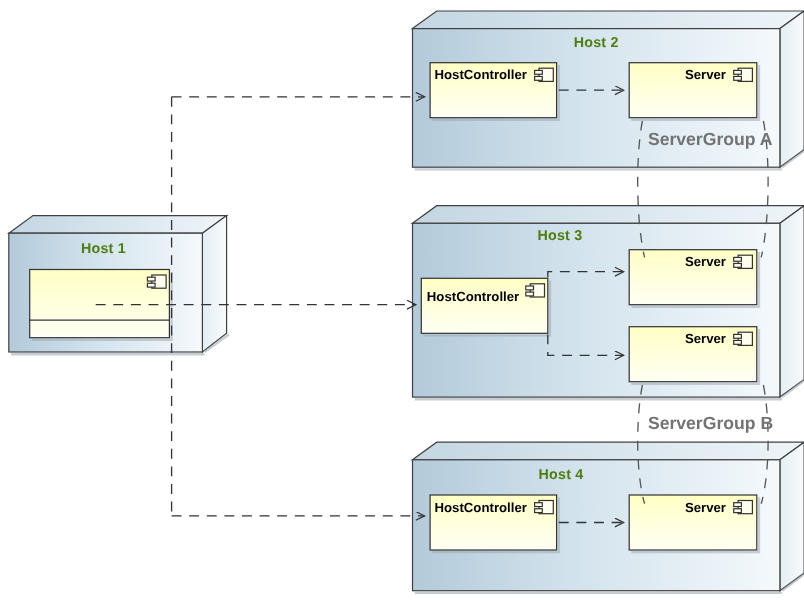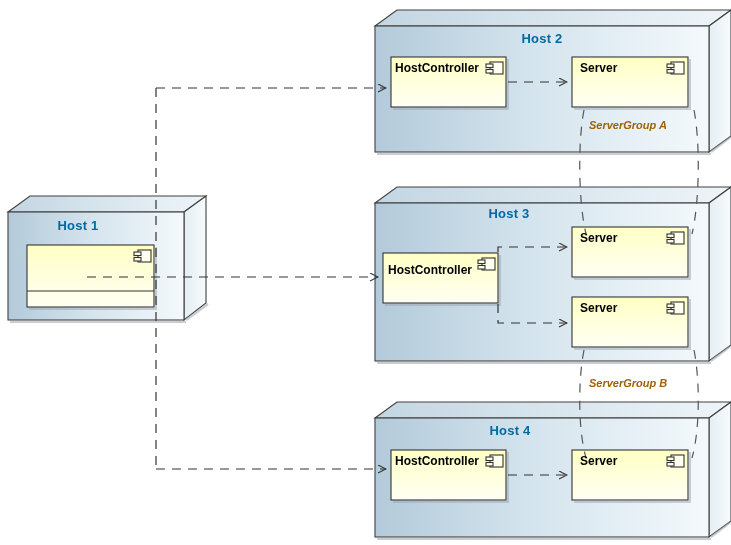--- a/index.html
+++ b/index.html
@@ -23,43 +23,42 @@
     left: 0;
     top: 0;
     width: 731px;
     height: 545px;
   }
   .node-label {
     position: absolute;
     text-align: center;
     font-size: 13px;
     font-weight: bold;
-    color: #0369a1;
+    color: #4d7c0f;
     letter-spacing: 0.2px;
     white-space: nowrap;
     pointer-events: none;
   }
   .comp-label {
     position: absolute;
-    text-align: left;
+    text-align: right;
     font-size: 12px;
     font-weight: bold;
     color: #000000;
     line-height: 14px;
     white-space: pre-line;
     pointer-events: none;
   }
   .group-label {
     position: absolute;
-    font-size: 11px;
+    font-size: 16px;
     font-weight: bold;
-    color: #a16207;
+    color: #737373;
     white-space: nowrap;
     pointer-events: none;
-    font-style: italic;
   }
 </style>
 </head>
 <body>
 
 <div id="canvas">
 
   <svg id="svg-layer" viewBox="0 0 731 545">
     <defs>
       <linearGradient id="nodeGrad" x1="0" y1="0" x2="1" y2="0">
@@ -227,21 +226,21 @@
       <path d="M584,110 C578,140 578,200 586,234" fill="none" stroke="#555555" stroke-width="1.2" stroke-dasharray="9,8"></path>
       <path d="M694,110 C700,140 700,200 692,234" fill="none" stroke="#555555" stroke-width="1.2" stroke-dasharray="9,8"></path>
     </g>
 
     <g>
       <path d="M584,350 C578,380 578,430 586,458" fill="none" stroke="#555555" stroke-width="1.2" stroke-dasharray="9,8"></path>
       <path d="M694,350 C700,380 700,430 692,458" fill="none" stroke="#555555" stroke-width="1.2" stroke-dasharray="9,8"></path>
     </g>
   </svg>
 
-  <div class="node-label" style="left:8px; top:218px; width:140px;">Host 1</div>
+  <div class="node-label" style="left:24px; top:218px; width:140px;">Host 1</div>
 
 
   <div class="node-label" style="left:375px; top:31px; width:334px;">Host 2</div>
 
   <div class="comp-label" style="left:395px; top:61px; width:90px; text-align:left;">HostController</div>
 
   <div class="comp-label" style="left:580px; top:61px; width:80px;">Server</div>
 
   <div class="node-label" style="left:375px; top:206px; width:268px;">Host 3</div>
 

